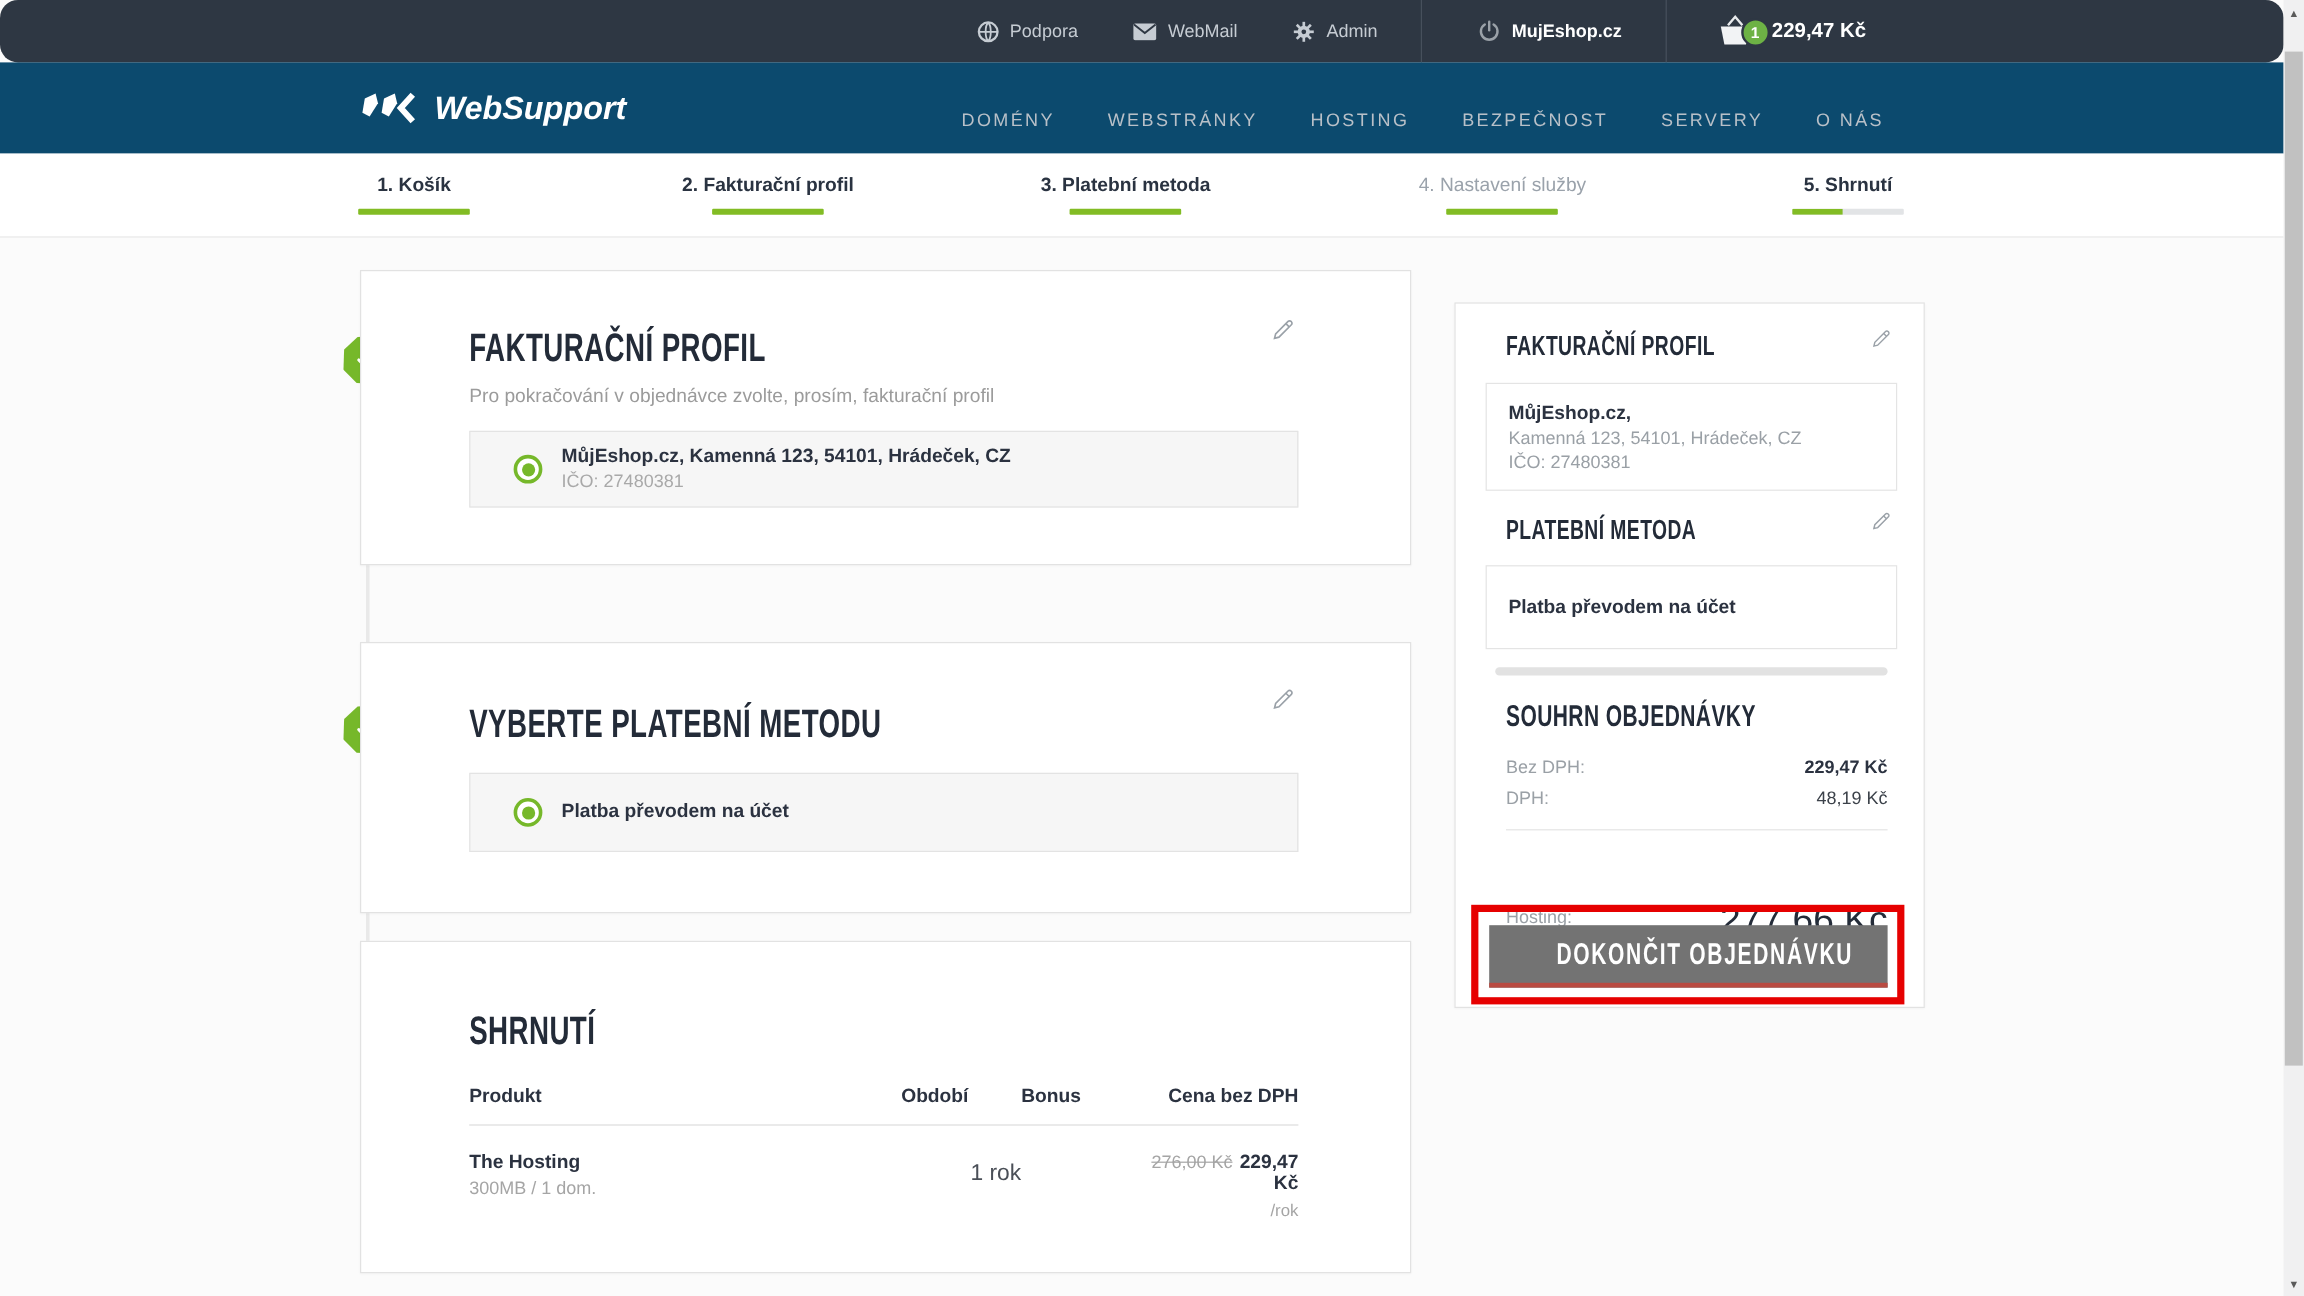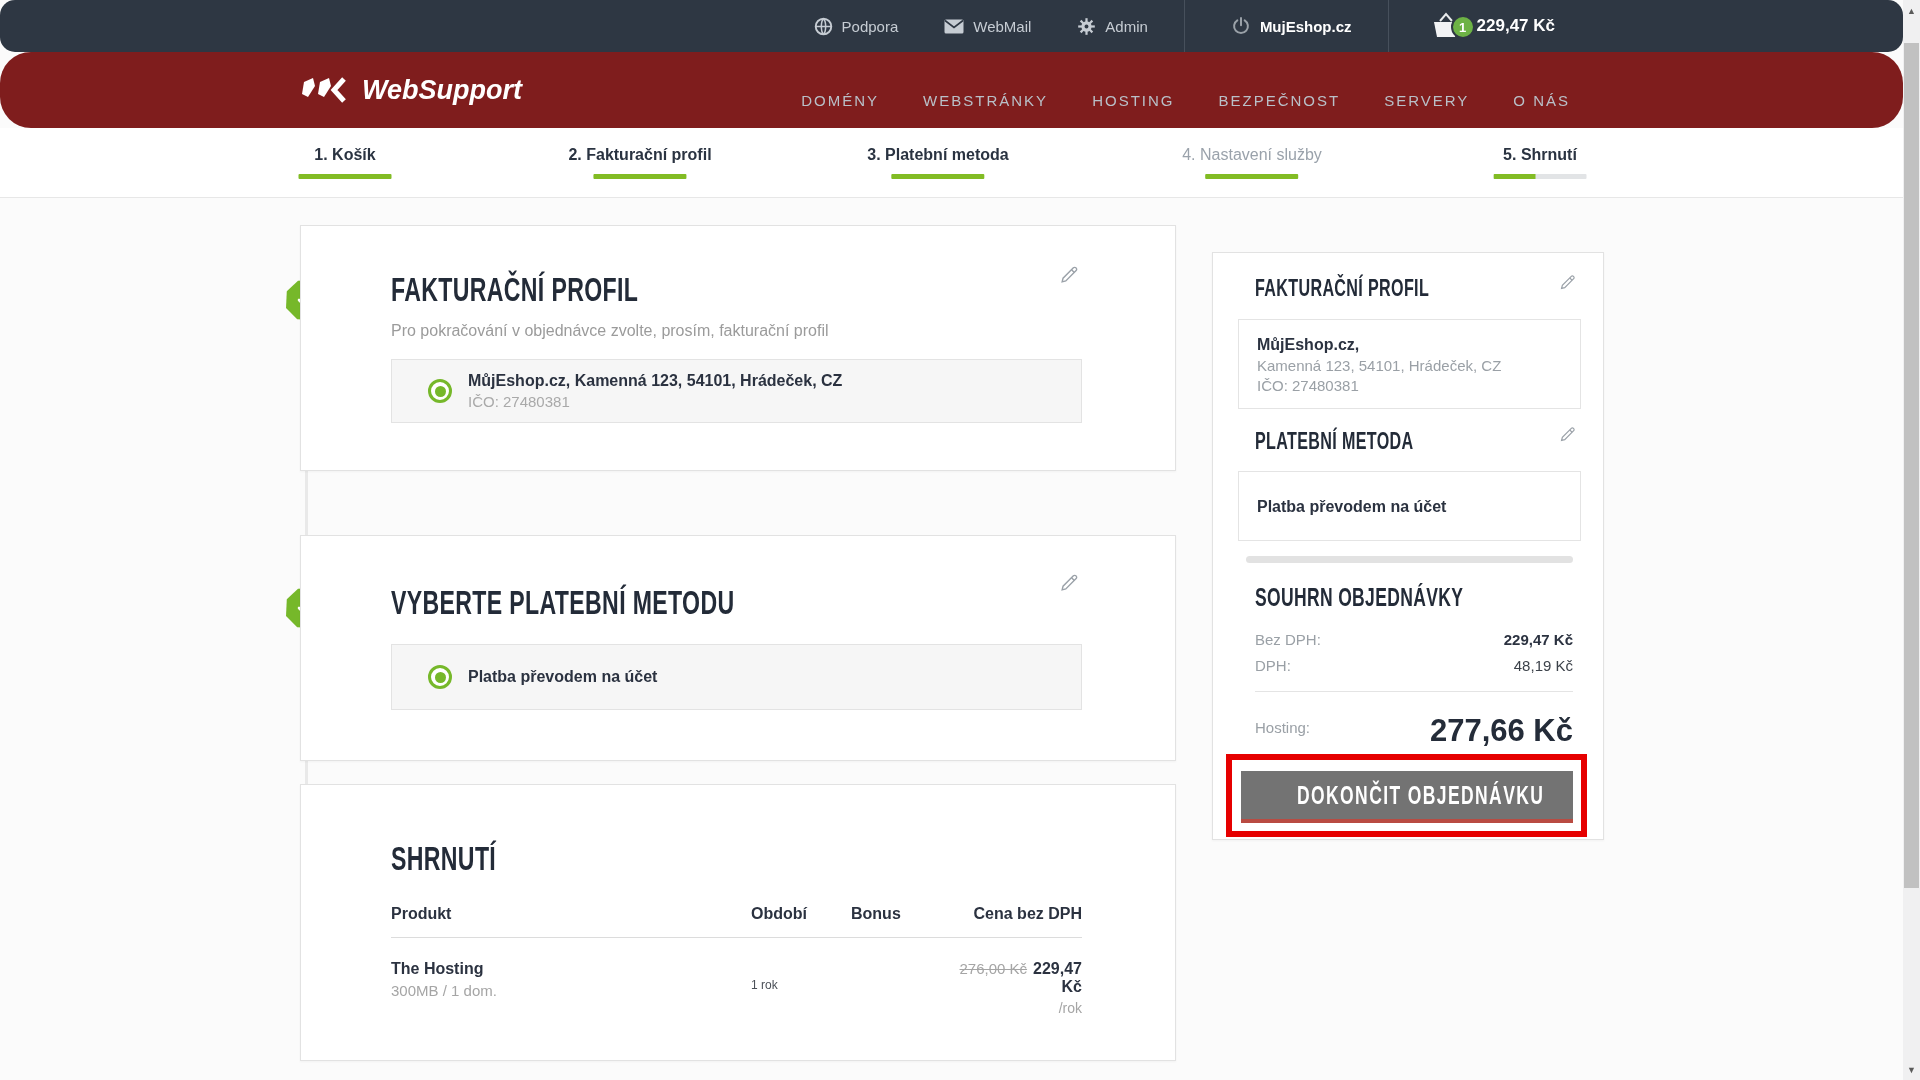--- a/index.html
+++ b/index.html
@@ -14,22 +14,22 @@
   .tb-sep { width:1px; height:52px; background:#47505c; margin-left:36px; }
   .tb-account { color:#ffffff; font-weight:bold; }
   .cart { display:flex; align-items:center; gap:14px; margin-left:40px; }
   .basket-wrap { position:relative; width:34px; height:30px; }
   .cart-badge { position:absolute; right:-12px; top:4px; width:24px; height:24px; border-radius:50%;
                 background:#6db245; border:2px solid #2e3743; color:#fff; font-size:13px; font-weight:bold;
                 display:flex; align-items:center; justify-content:center; }
   .cart-total { color:#fff; font-weight:bold; font-size:17px; }
 
   
-  .navbar { position:absolute; left:0; top:52px; width:1903px; height:76px; background:#7f1d1d;
-            display:flex; align-items:center;border-radius:31px; }
+  .navbar { position:absolute; left:0; top:52px; width:1903px; height:76px; background:#0c4a6e;
+            display:flex; align-items:center; }
   .brand { position:absolute; left:300px; top:0; height:76px; display:flex; align-items:center; gap:10px; cursor:pointer; }
   .brand-name { color:#fff; font-size:27px; font-weight:bold; font-style:italic; letter-spacing:0; }
   .nav-links { position:absolute; right:333px; top:0; height:96px; display:flex; align-items:center; gap:44px; }
   .nav-link { color:#b9c0c8; font-size:15px; letter-spacing:2px; cursor:pointer; }
 
   
   .stepper { position:absolute; left:0; top:128px; width:1903px; height:70px; background:#ffffff;
              border-bottom:1px solid #e7e7e7; }
   .step { position:absolute; top:18px; transform:translateX(-50%); text-align:center; cursor:pointer; }
   .step-label { font-size:16px; font-weight:bold; color:#2a3341; white-space:nowrap; }
@@ -69,39 +69,39 @@
   
   .stable { position:absolute; left:90px; top:120px; width:691px; }
   .stable .hrow { display:flex; font-size:16px; font-weight:bold; color:#2b3240; padding-bottom:14px; border-bottom:1px solid #dcdcdc; }
   .stable .drow { display:flex; padding-top:22px; }
   .col-prod { width:360px; }
   .col-per  { width:100px; }
   .col-bon  { width:90px; }
   .col-price{ flex:1; text-align:right; }
   .prod-name { font-size:16px; font-weight:bold; color:#2b3240; }
   .prod-detail { font-size:15px; color:#a5a5a5; margin-top:4px; }
-  .period-val { font-size:12px; color:#4a4f57; margin-top:18px; }
+  .period-val { font-size:19px; color:#4a4f57; margin-top:7px;text-align:right; }
   .price-old { font-size:15px; color:#a5a5a5; text-decoration:line-through; margin-right:6px; }
   .price-new { font-size:16px; font-weight:bold; color:#2b3240; }
   .price-suffix { font-size:14px; color:#a5a5a5; margin-top:4px; }
 
   
   .sidebar { position:absolute; left:1212px; top:252px; width:392px; height:588px; background:#fff;
              border:1px solid #e2e2e2; box-shadow:0 1px 2px rgba(0,0,0,0.04); }
   .sb-box { position:absolute; left:25px; width:343px; background:#fff; border:1px solid #e4e4e4; padding:16px 0 14px 18px; }
   .sb-name { font-size:16px; font-weight:bold; color:#2b3240; }
   .sb-gray { font-size:15px; color:#9aa0a6; margin-top:3px; }
   .sb-method { font-size:16px; font-weight:bold; color:#2b3240; padding:10px 0; }
   .sb-pill { position:absolute; left:33px; top:303px; width:327px; height:7px; border-radius:4px; background:#e2e2e2; }
   .sb-row { position:absolute; left:42px; right:30px; display:flex; justify-content:space-between; align-items:baseline; }
   .sb-label { font-size:15px; color:#9aa0a6; }
   .sb-val-bold { font-size:15px; font-weight:bold; color:#2b3240; }
   .sb-val { font-size:15px; color:#3c424a; }
   .sb-divider { position:absolute; left:42px; right:30px; top:438px; height:1px; background:#e4e4e4; }
-  .sb-total { font-size:31px; font-weight:bold; color:#242c39; }
+  .sb-total { font-size:31px; font-weight:normal; color:#242c39;margin-top:36px; }
 
   .cta-button { position:absolute; left:28px; top:518px; width:332px; height:52px; background:#737373;
                 border:none; border-bottom:4px solid #b94b42; cursor:pointer;
                 display:flex; align-items:center; justify-content:center;padding-left:28px; }
   .cta-button .cond { color:#fff; transform-origin:50% 50%; font-size:25px; letter-spacing:2px; }
 
   .annotation { position:absolute; left:1226px; top:754px; width:361px; height:83px;
                 border:6px solid #e60000; pointer-events:none; z-index:50; }
 
   

